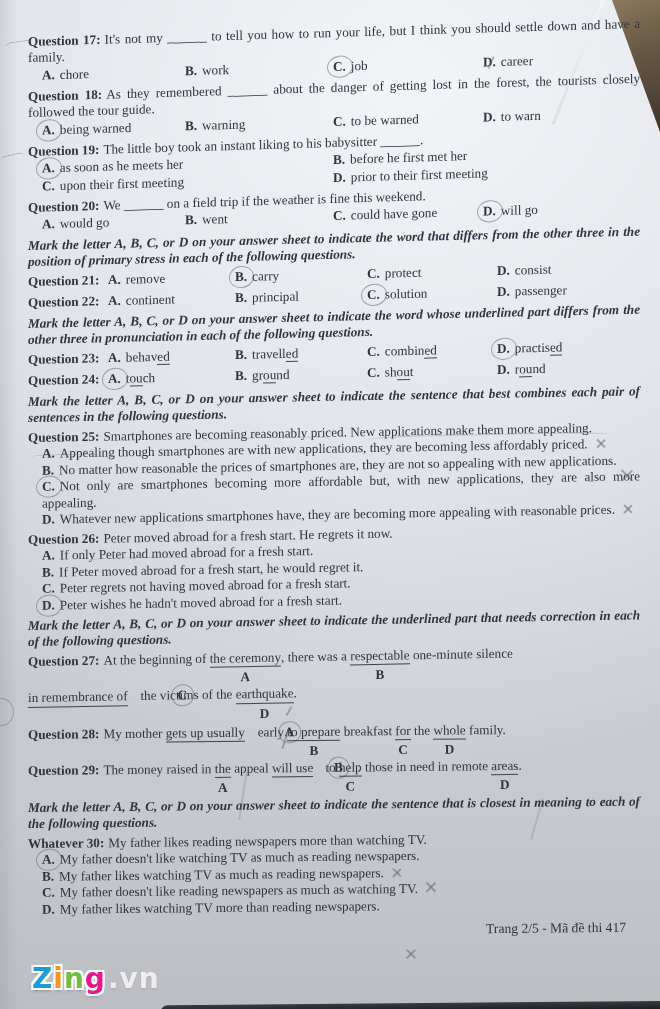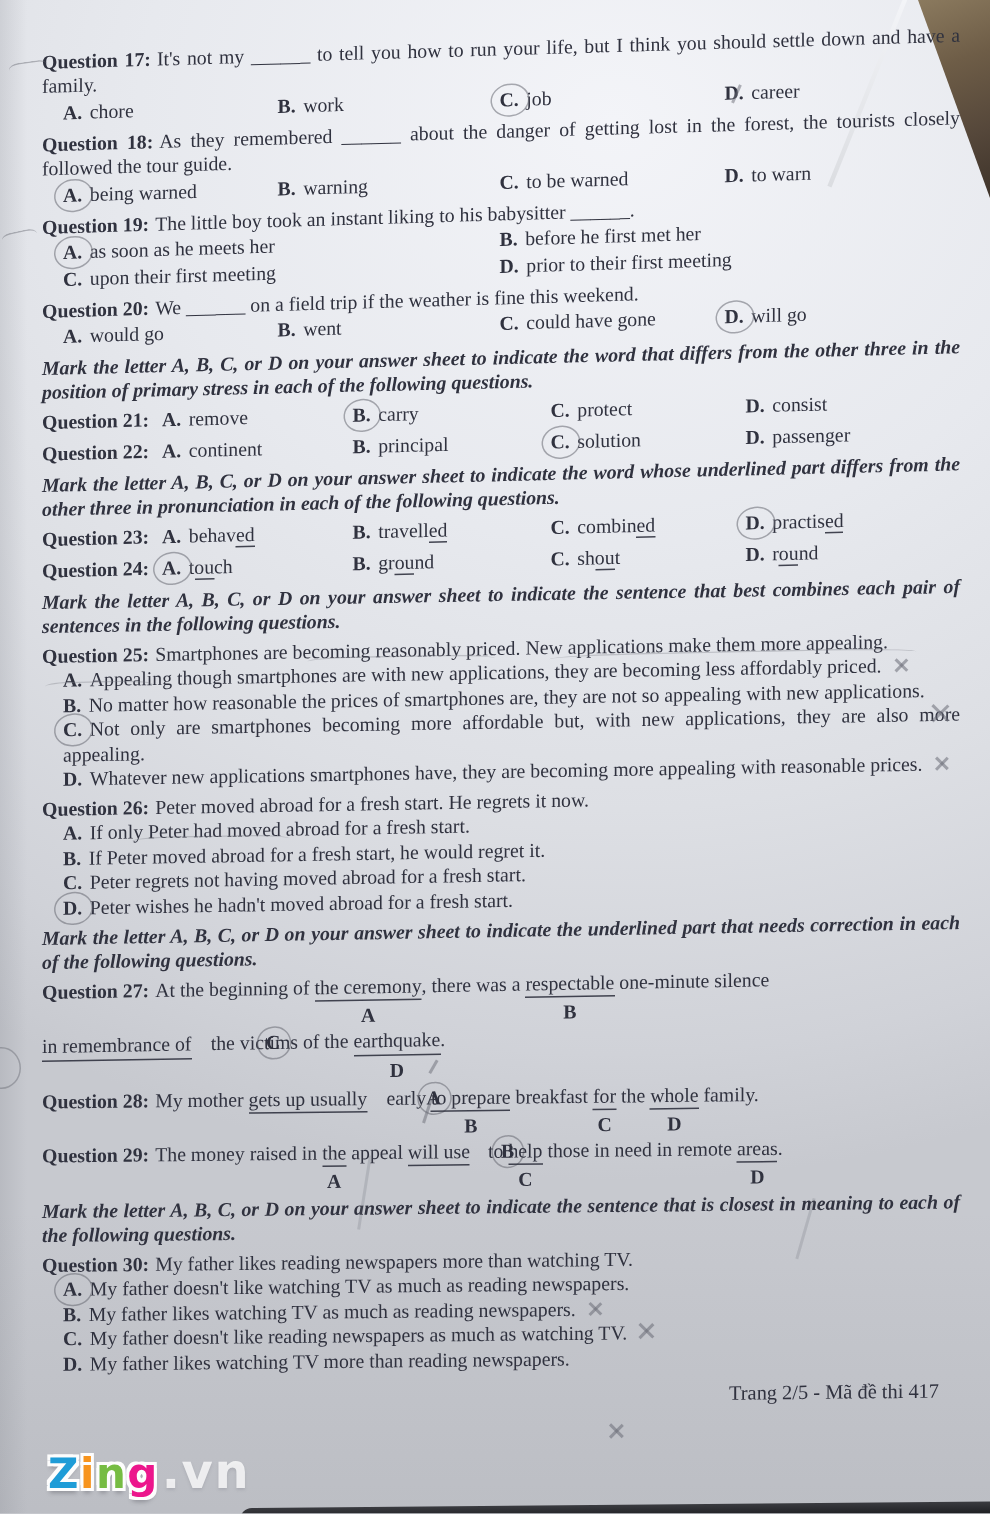--- a/index.html
+++ b/index.html
@@ -59,21 +59,21 @@
   .slash{width:1.6px;background:rgba(106,108,118,.5);}
   .arc{border-top:1.8px solid rgba(104,106,115,.45);border-radius:50%/7px;height:7px;}
   .wavy{border-top:1.5px solid rgba(120,122,132,.35);border-radius:50%/5px;height:5px;}
   .oarc{border:1.6px solid rgba(104,106,115,.45);border-radius:50%;}
 
   
   .zing{position:absolute;left:32px;top:962px;font-family:"DejaVu Sans",sans-serif;
     font-weight:bold;font-size:28px;letter-spacing:1px;}
   .zing .wl{text-shadow:-2px -2px 0 #fdfdfd,2px -2px 0 #fdfdfd,-2px 2px 0 #fdfdfd,2px 2px 0 #fdfdfd,0 3px 3px rgba(60,60,70,.35);}
   .lz{color:#1e9cd7;}.li{color:#f7941e;}.ln{color:#76bc43;}.lg{color:#ec168c;}
-  .lvn{color:rgba(255,255,255,.78);font-size:32px;margin-left:2px;text-shadow:0 1px 2px rgba(120,120,130,.25);}
+  .lvn{color:rgba(255,255,255,.78);font-size:28px;margin-left:2px;text-shadow:0 1px 2px rgba(120,120,130,.25);}
 </style>
 </head>
 <body>
 
 <div class="photo">
   <div class="corner"></div>
   <div class="corner-edge"></div>
   <div class="bottombar"></div>
 
   <div class="sheet">
@@ -185,21 +185,21 @@
       <p class="stem mrow"><b class="ql">Question 28:</b><span>My mother </span><span class="useg"><span class="ut">gets up usually</span><b class="umark circ">A</b></span><span> early </span><span class="useg"><span class="ut">to prepare</span><b class="umark">B</b></span><span> breakfast </span><span class="useg"><span class="ut">for</span><b class="umark">C</b></span><span> the </span><span class="useg"><span class="ut">whole</span><b class="umark">D</b></span><span> family.</span></p>
     </div>
 
     <div class="qb tilt-d">
       <p class="stem mrow"><b class="ql">Question 29:</b><span>The money raised in </span><span class="useg"><span class="ut">the</span><b class="umark">A</b></span><span> appeal </span><span class="useg"><span class="ut">will use</span><b class="umark circ">B</b></span><span> to </span><span class="useg"><span class="ut">help</span><b class="umark">C</b></span><span> those in need in remote </span><span class="useg"><span class="ut">areas</span><b class="umark">D</b></span><span>.</span></p>
     </div>
 
     <p class="instr tilt-d">Mark the letter A, B, C, or D on your answer sheet to indicate the sentence that is closest in meaning to each of the following questions.</p>
 
     <div class="qb tilt-d">
-      <p class="stem"><b class="ql">Question 30:</b><span>My father likes reading newspapers more than watching TV.</span></p>
+      <p class="stem"><b class="ql">Whatever 30:</b><span>My father likes reading newspapers more than watching TV.</span></p>
       <p class="optp"><b class="ol circ">A.</b><span>My father doesn't like watching TV as much as reading newspapers.</span></p>
       <p class="optp"><b class="ol">B.</b><span>My father likes watching TV as much as reading newspapers.</span><span class="xmark"></span></p>
       <p class="optp"><b class="ol">C.</b><span>My father doesn't like reading newspapers as much as watching TV.</span><span class="xmark" style="width:13px;height:13px;"></span></p>
       <p class="optp"><b class="ol">D.</b><span>My father likes watching TV more than reading newspapers.</span></p>
     </div>
 
     <div class="footer tilt-d"><span>Trang 2/5 - Mã đề thi 417</span></div>
   </div>
 
   <div class="mark arc" style="left:6px;top:41px;width:26px;transform:rotate(-8deg);"></div>

